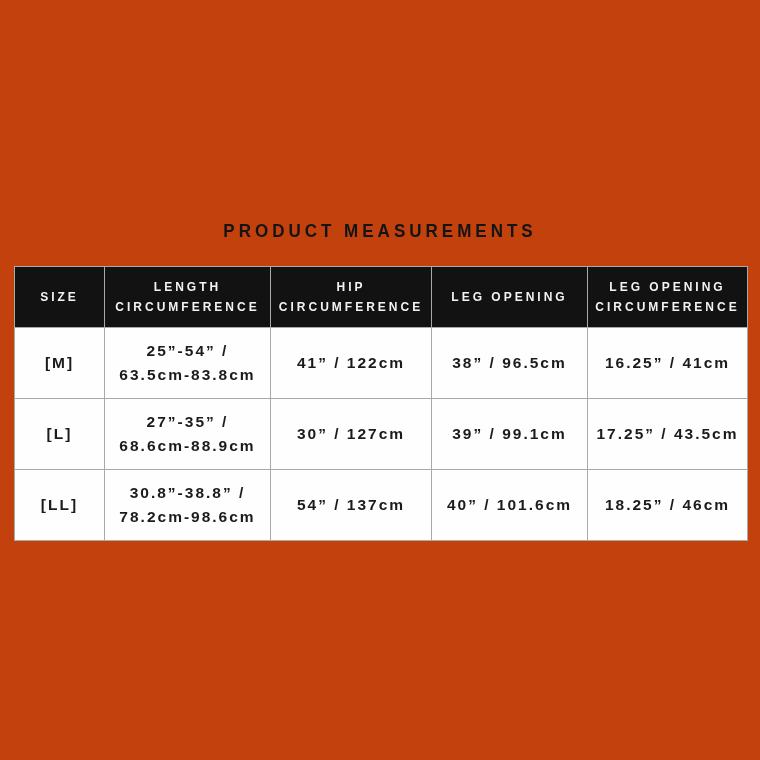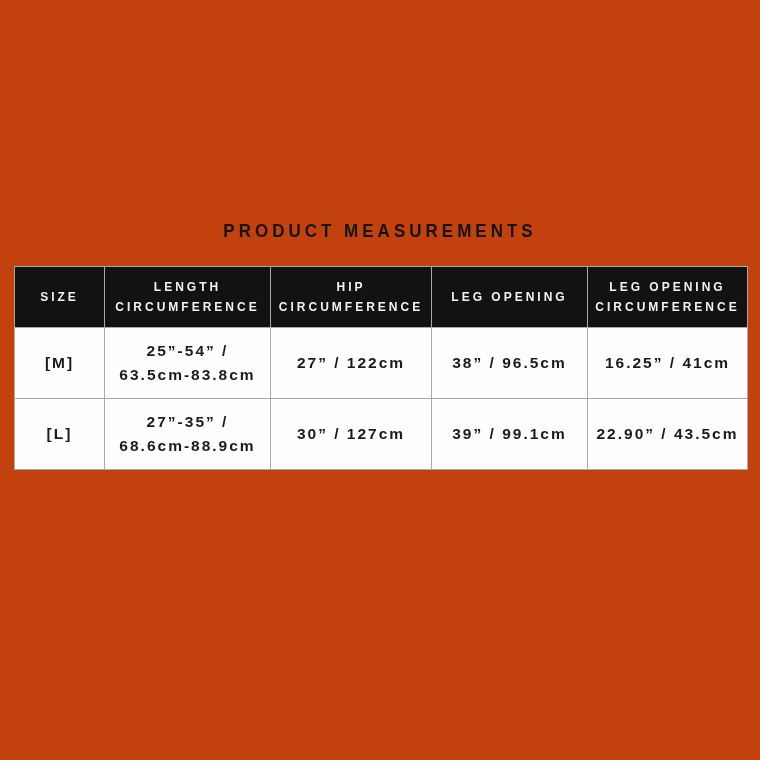--- a/index.html
+++ b/index.html
@@ -107,21 +107,21 @@
     <tbody>
       <tr>
         <td>
           <span>[M]</span>
         </td>
         <td>
           <span class="line">25”-54” /</span>
           <span class="line">63.5cm-83.8cm</span>
         </td>
         <td>
-          <span>27” / 122cm</span>
+          <span>41” / 122cm</span>
         </td>
         <td>
           <span>38” / 96.5cm</span>
         </td>
         <td>
           <span>16.25” / 41cm</span>
         </td>
       </tr>
       <tr>
         <td>
@@ -131,19 +131,37 @@
           <span class="line">27”-35” /</span>
           <span class="line">68.6cm-88.9cm</span>
         </td>
         <td>
           <span>30” / 127cm</span>
         </td>
         <td>
           <span>39” / 99.1cm</span>
         </td>
         <td>
-          <span>22.90” / 43.5cm</span>
+          <span>17.25” / 43.5cm</span>
+        </td>
+      </tr>
+      <tr>
+        <td>
+          <span>[LL]</span>
+        </td>
+        <td>
+          <span class="line">30.8”-38.8” /</span>
+          <span class="line">78.2cm-98.6cm</span>
+        </td>
+        <td>
+          <span>54” / 137cm</span>
+        </td>
+        <td>
+          <span>40” / 101.6cm</span>
+        </td>
+        <td>
+          <span>18.25” / 46cm</span>
         </td>
       </tr>
     </tbody>
   </table>
 
 </div>
 
 </body></html>

